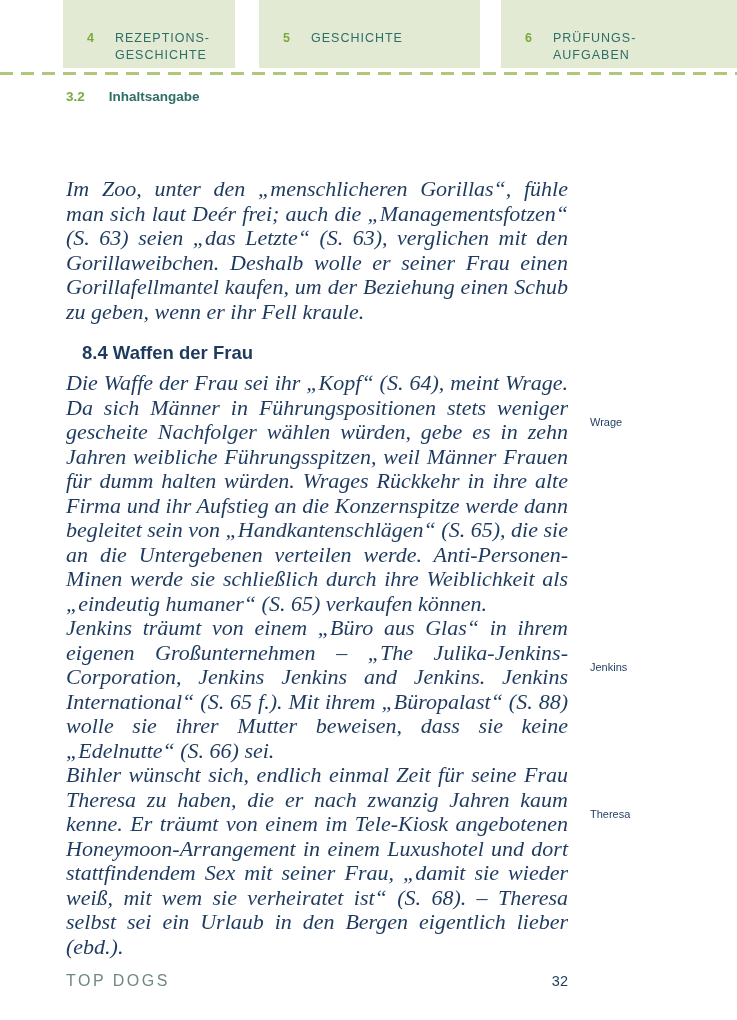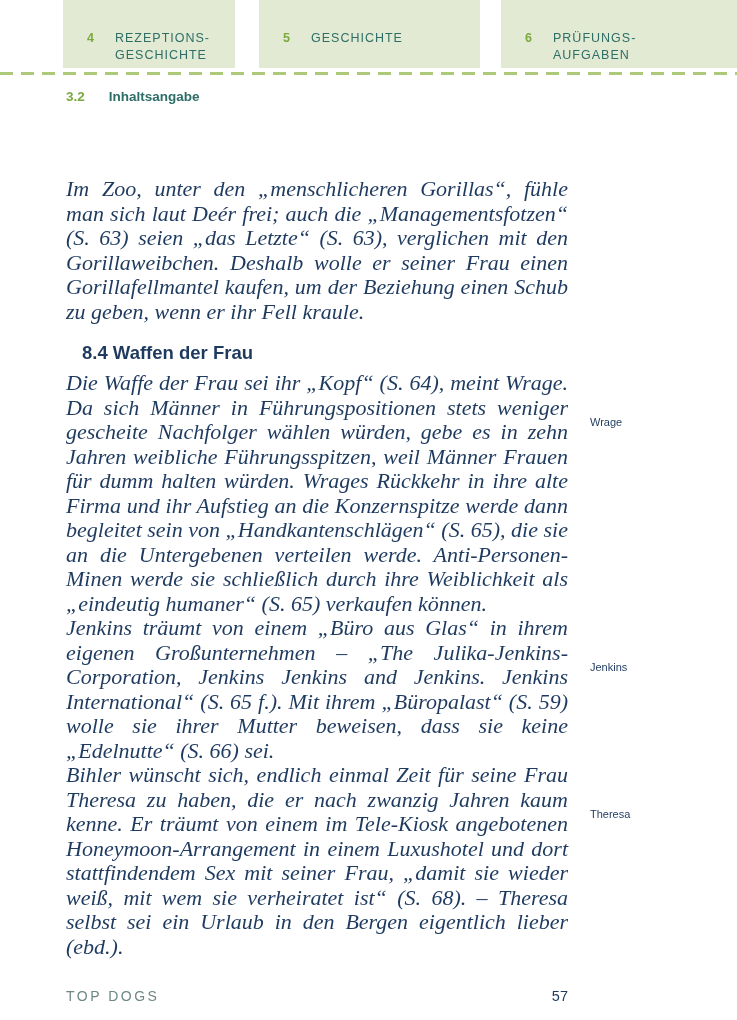--- a/index.html
+++ b/index.html
@@ -43,21 +43,21 @@
     font-family:"Liberation Sans",sans-serif;font-size:18.5px;line-height:24px;
     font-weight:bold;color:var(--navy);margin:17px 16px 6px;
   }
   .para-wrap{position:relative;}
   .margin-note{
     position:absolute;left:calc(100% + 22px);top:4px;white-space:nowrap;
     font-size:11px;color:var(--navy);margin-top:41px;
   }
   
   .footer{position:absolute;left:66px;top:972px;width:502px;display:flex;justify-content:space-between;align-items:baseline;}
-  .footer-title{font-size:14px;letter-spacing:2.5px;color:var(--footer);margin-top:16px;}
+  .footer-title{font-size:16px;letter-spacing:2.5px;color:var(--footer);}
   .footer-page{font-size:14.5px;color:var(--navy);}
 </style>
 </head>
 <body>
 
 <div class="page">
 
   <div class="tab" id="tab4">
     <div class="tab-inner">
       <span class="tab-num">4</span>
@@ -97,29 +97,29 @@
       <p class="body">Im Zoo, unter den „menschlicheren Gorillas“, fühle man sich laut Deér frei; auch die „Managementsfotzen“ (S. 63) seien „das Letzte“ (S. 63), verglichen mit den Gorillaweibchen. Deshalb wolle er seiner Frau einen Gorillafellmantel kaufen, um der Beziehung einen Schub zu geben, wenn er ihr Fell kraule.</p>
     </div>
 
     <h2 class="sec">8.4 Waffen der Frau</h2>
     <div class="para-wrap">
       <p class="body">Die Waffe der Frau sei ihr „Kopf“ (S. 64), meint Wrage. Da sich Männer in Führungspositionen stets weniger gescheite Nachfolger wählen würden, gebe es in zehn Jahren weibliche Führungsspitzen, weil Männer Frauen für dumm halten würden. Wrages Rückkehr in ihre alte Firma und ihr Aufstieg an die Konzernspitze werde dann begleitet sein von „Handkantenschlägen“ (S. 65), die sie an die Untergebenen verteilen werde. Anti-Personen-Minen werde sie schließlich durch ihre Weiblichkeit als „eindeutig humaner“ (S. 65) verkaufen können.</p>
       <span class="margin-note">Wrage</span>
     </div>
 
     <div class="para-wrap">
-      <p class="body">Jenkins träumt von einem „Büro aus Glas“ in ihrem eigenen Großunternehmen – „The Julika-Jenkins-Corporation, Jenkins Jenkins and Jenkins. Jenkins International“ (S. 65 f.). Mit ihrem „Büropalast“ (S. 59) wolle sie ihrer Mutter beweisen, dass sie keine „Edelnutte“ (S. 66) sei.</p>
+      <p class="body">Jenkins träumt von einem „Büro aus Glas“ in ihrem eigenen Großunternehmen – „The Julika-Jenkins-Corporation, Jenkins Jenkins and Jenkins. Jenkins International“ (S. 65 f.). Mit ihrem „Büropalast“ (S. 88) wolle sie ihrer Mutter beweisen, dass sie keine „Edelnutte“ (S. 66) sei.</p>
       <span class="margin-note">Jenkins</span>
     </div>
 
     <div class="para-wrap">
       <p class="body">Bihler wünscht sich, endlich einmal Zeit für seine Frau Theresa zu haben, die er nach zwanzig Jahren kaum kenne. Er träumt von einem im Tele-Kiosk angebotenen Honeymoon-Arrangement in einem Luxushotel und dort stattfindendem Sex mit seiner Frau, „damit sie wieder weiß, mit wem sie verheiratet ist“ (S. 68). – Theresa selbst sei ein Urlaub in den Bergen eigentlich lieber (ebd.).</p>
       <span class="margin-note">Theresa</span>
     </div>
 
   </div>
 
   <div class="footer">
     <span class="footer-title">TOP DOGS</span>
-    <span class="footer-page">57</span>
+    <span class="footer-page">32</span>
   </div>
 
 </div>
 
 </body></html>

